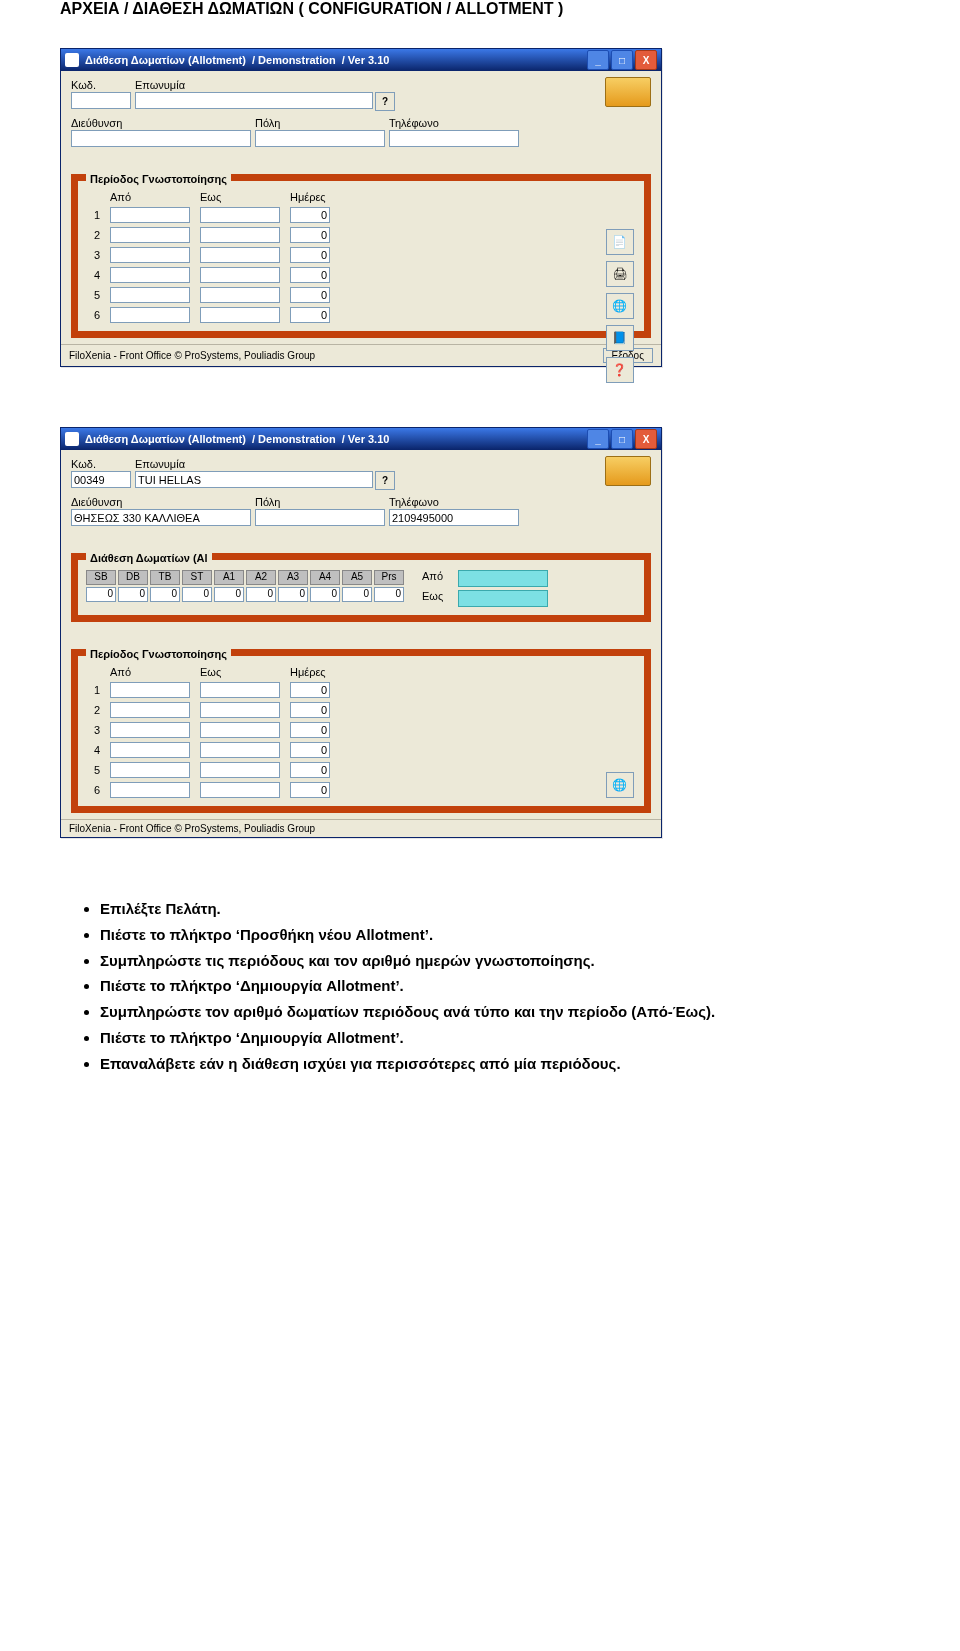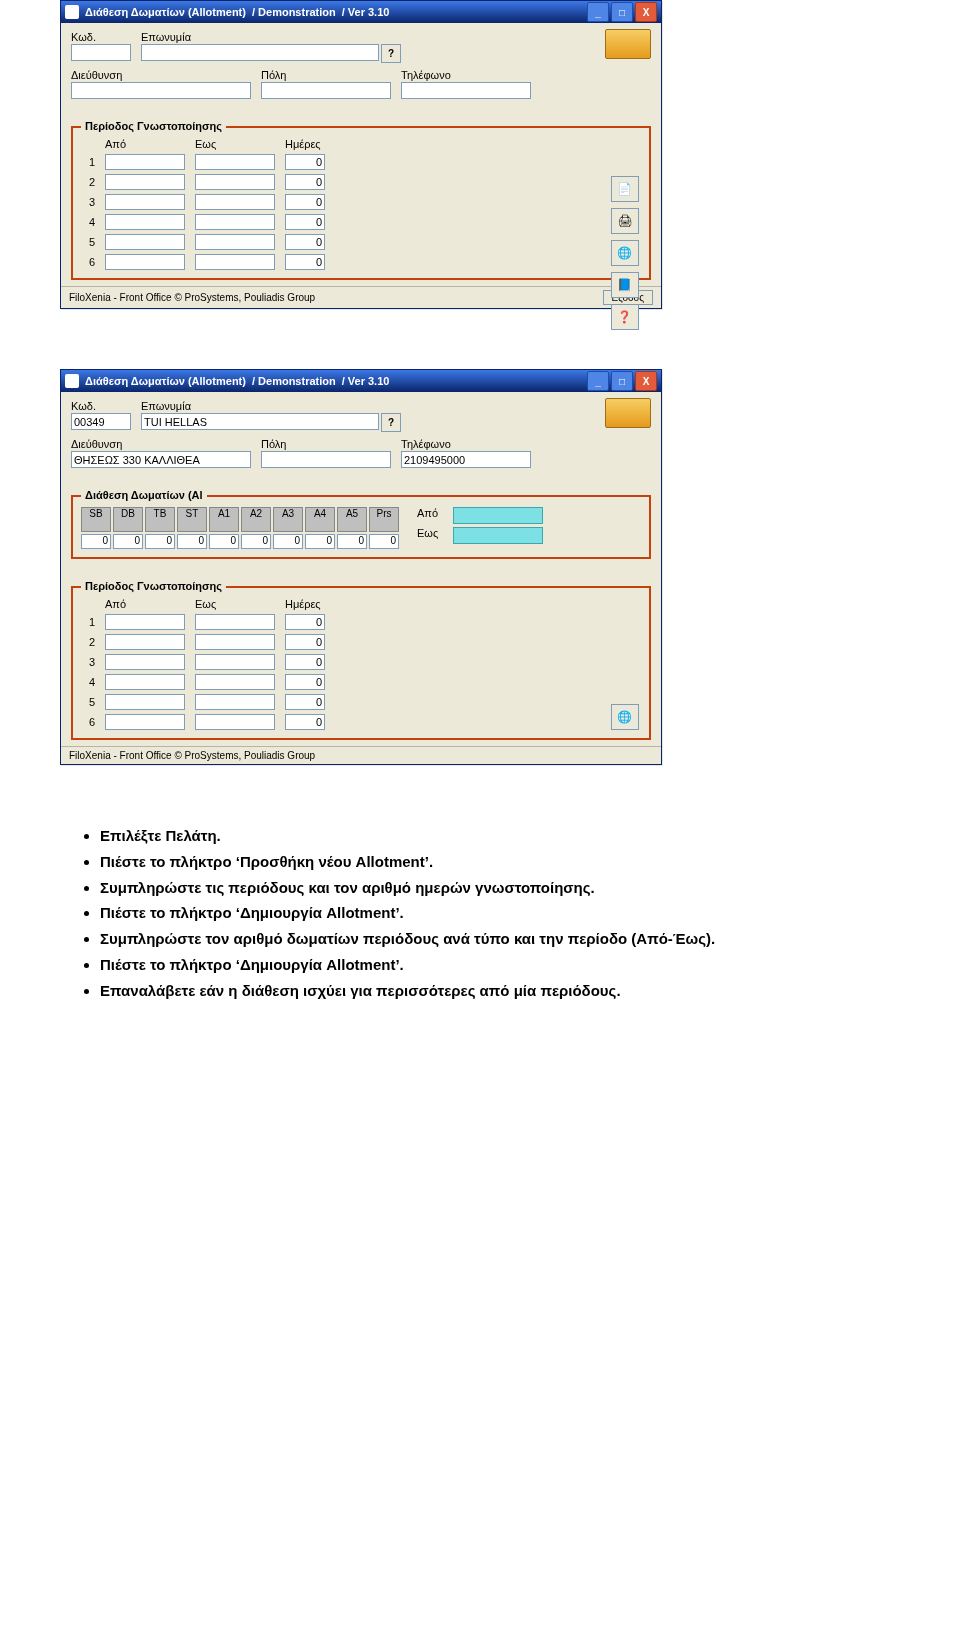--- a/index.html
+++ b/index.html
@@ -73,21 +73,21 @@
     top: 6px;
     right: 10px;
     width: 44px;
     height: 28px;
     background: linear-gradient(to bottom,#f7ce63,#e59a1c);
     border:1px solid #9c6f16;
     border-radius: 2px;
   }
   .field-row {
     display: flex;
-    gap: 10px;
+    gap: 4px;
     margin-bottom: 6px;
     flex-wrap: wrap;
   }
   .field { display: flex; flex-direction: column; }
   .field label { font-size: 11px; margin-bottom: 1px; }
   .textbox {
     background: #fff;
     border: 1px solid #7f9db9;
     height: 17px;
     padding: 0 2px;
@@ -100,21 +100,21 @@
     height: 17px;
     border:1px solid #7f9db9;
     background: #ece9d8;
     display: flex;
     align-items:center;
     justify-content:center;
     font-size: 10px;
     font-weight: bold;
   }
   .groupbox {
-    border: 2px solid #c2410c;
+    border: 7px solid #c2410c;
     margin-top: 27px;
     padding: 10px 8px 8px 8px;
     position: relative;
   }
   .groupbox .legend {
     position: absolute;
     top: -8px;
     left: 8px;
     background: #ece9d8;
     padding: 0 4px;
@@ -181,21 +181,21 @@
   .allot-cols {
     display:grid;
     grid-template-columns: repeat(10, 30px);
     gap:2px;
   }
   .allot-cols .hdr {
     background:#bfbfbf;
     border:1px solid #888;
     text-align:center;
     font-size:10px;
-    height:25px;
+    height:15px;
     box-sizing:border-box;
   }
   .allot-cols .cell {
     background:#fff;
     border:1px solid #7f9db9;
     text-align:right;
     font-size:10px;
     height:15px;
     padding-right:2px;
     box-sizing:border-box;
@@ -219,20 +219,21 @@
   .page-number {
     text-align:center;
     font-size:15px;
     margin-top:40px;
   }
 </style>
 </head>
 <body>
 
 <div class="page">
+  <h1 class="page-title">ΑΡΧΕΙΑ / ΔΙΑΘΕΣΗ ΔΩΜΑΤΙΩΝ ( CONFIGURATION / ALLOTMENT  )</h1>
 
   <div class="screenshot-wrap">
     <div class="window">
       <div class="titlebar">
         <span class="app-icon"></span>
         <span class="title-text">Διάθεση Δωματίων (Allotment)</span>
         <span class="title-text">/ Demonstration</span>
         <span class="title-text">/  Ver  3.10</span>
         <span class="spacer"></span>
         <div class="win-btns">

